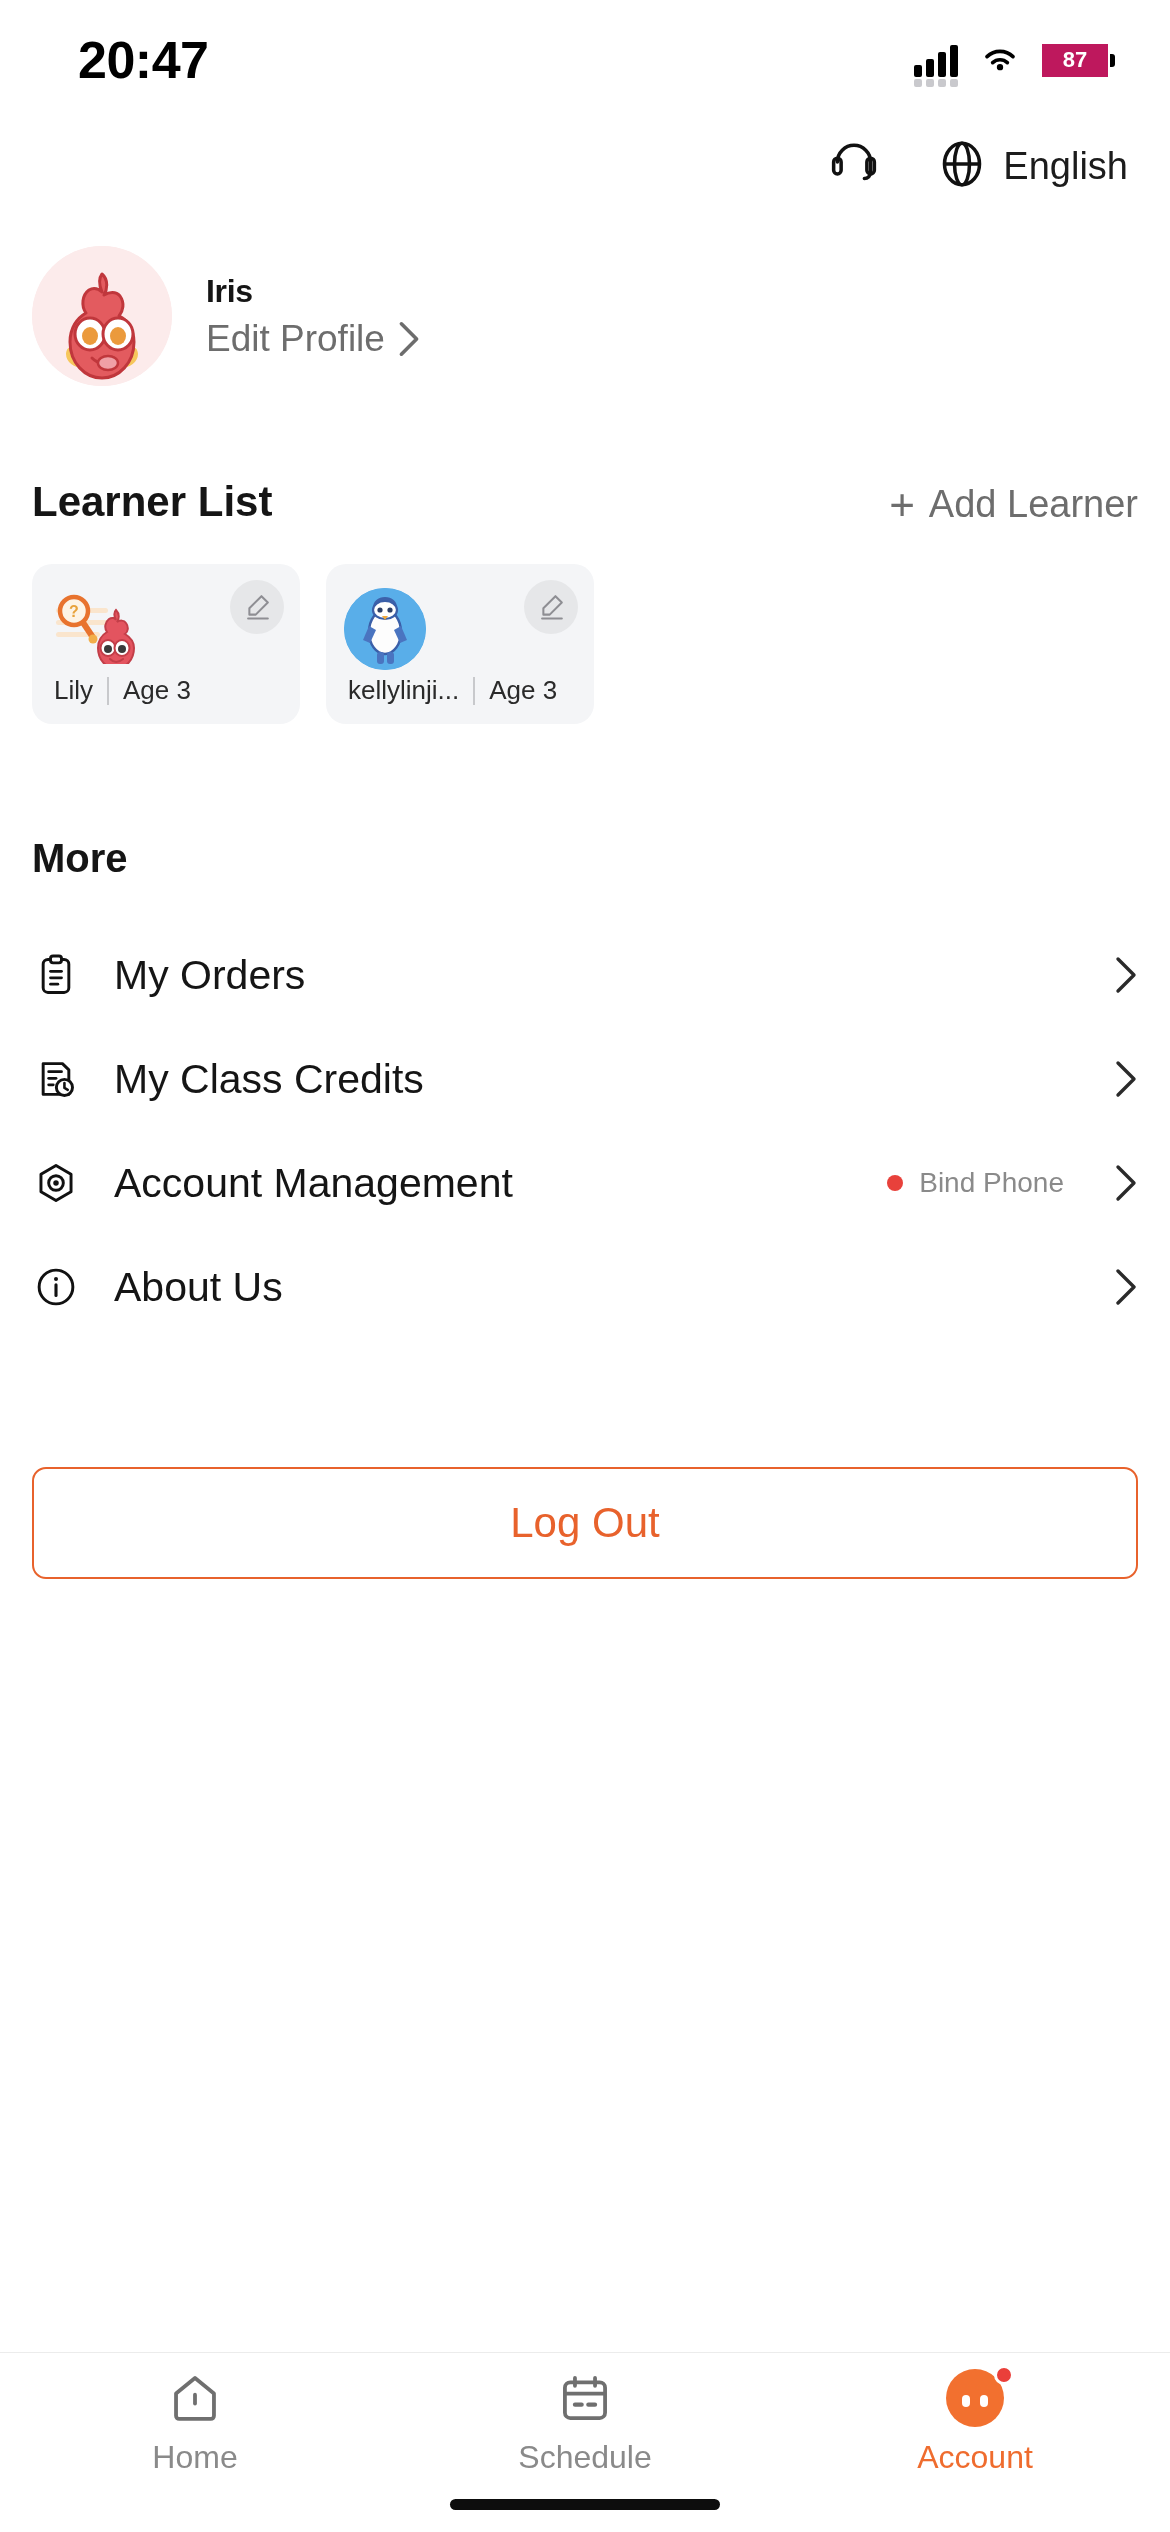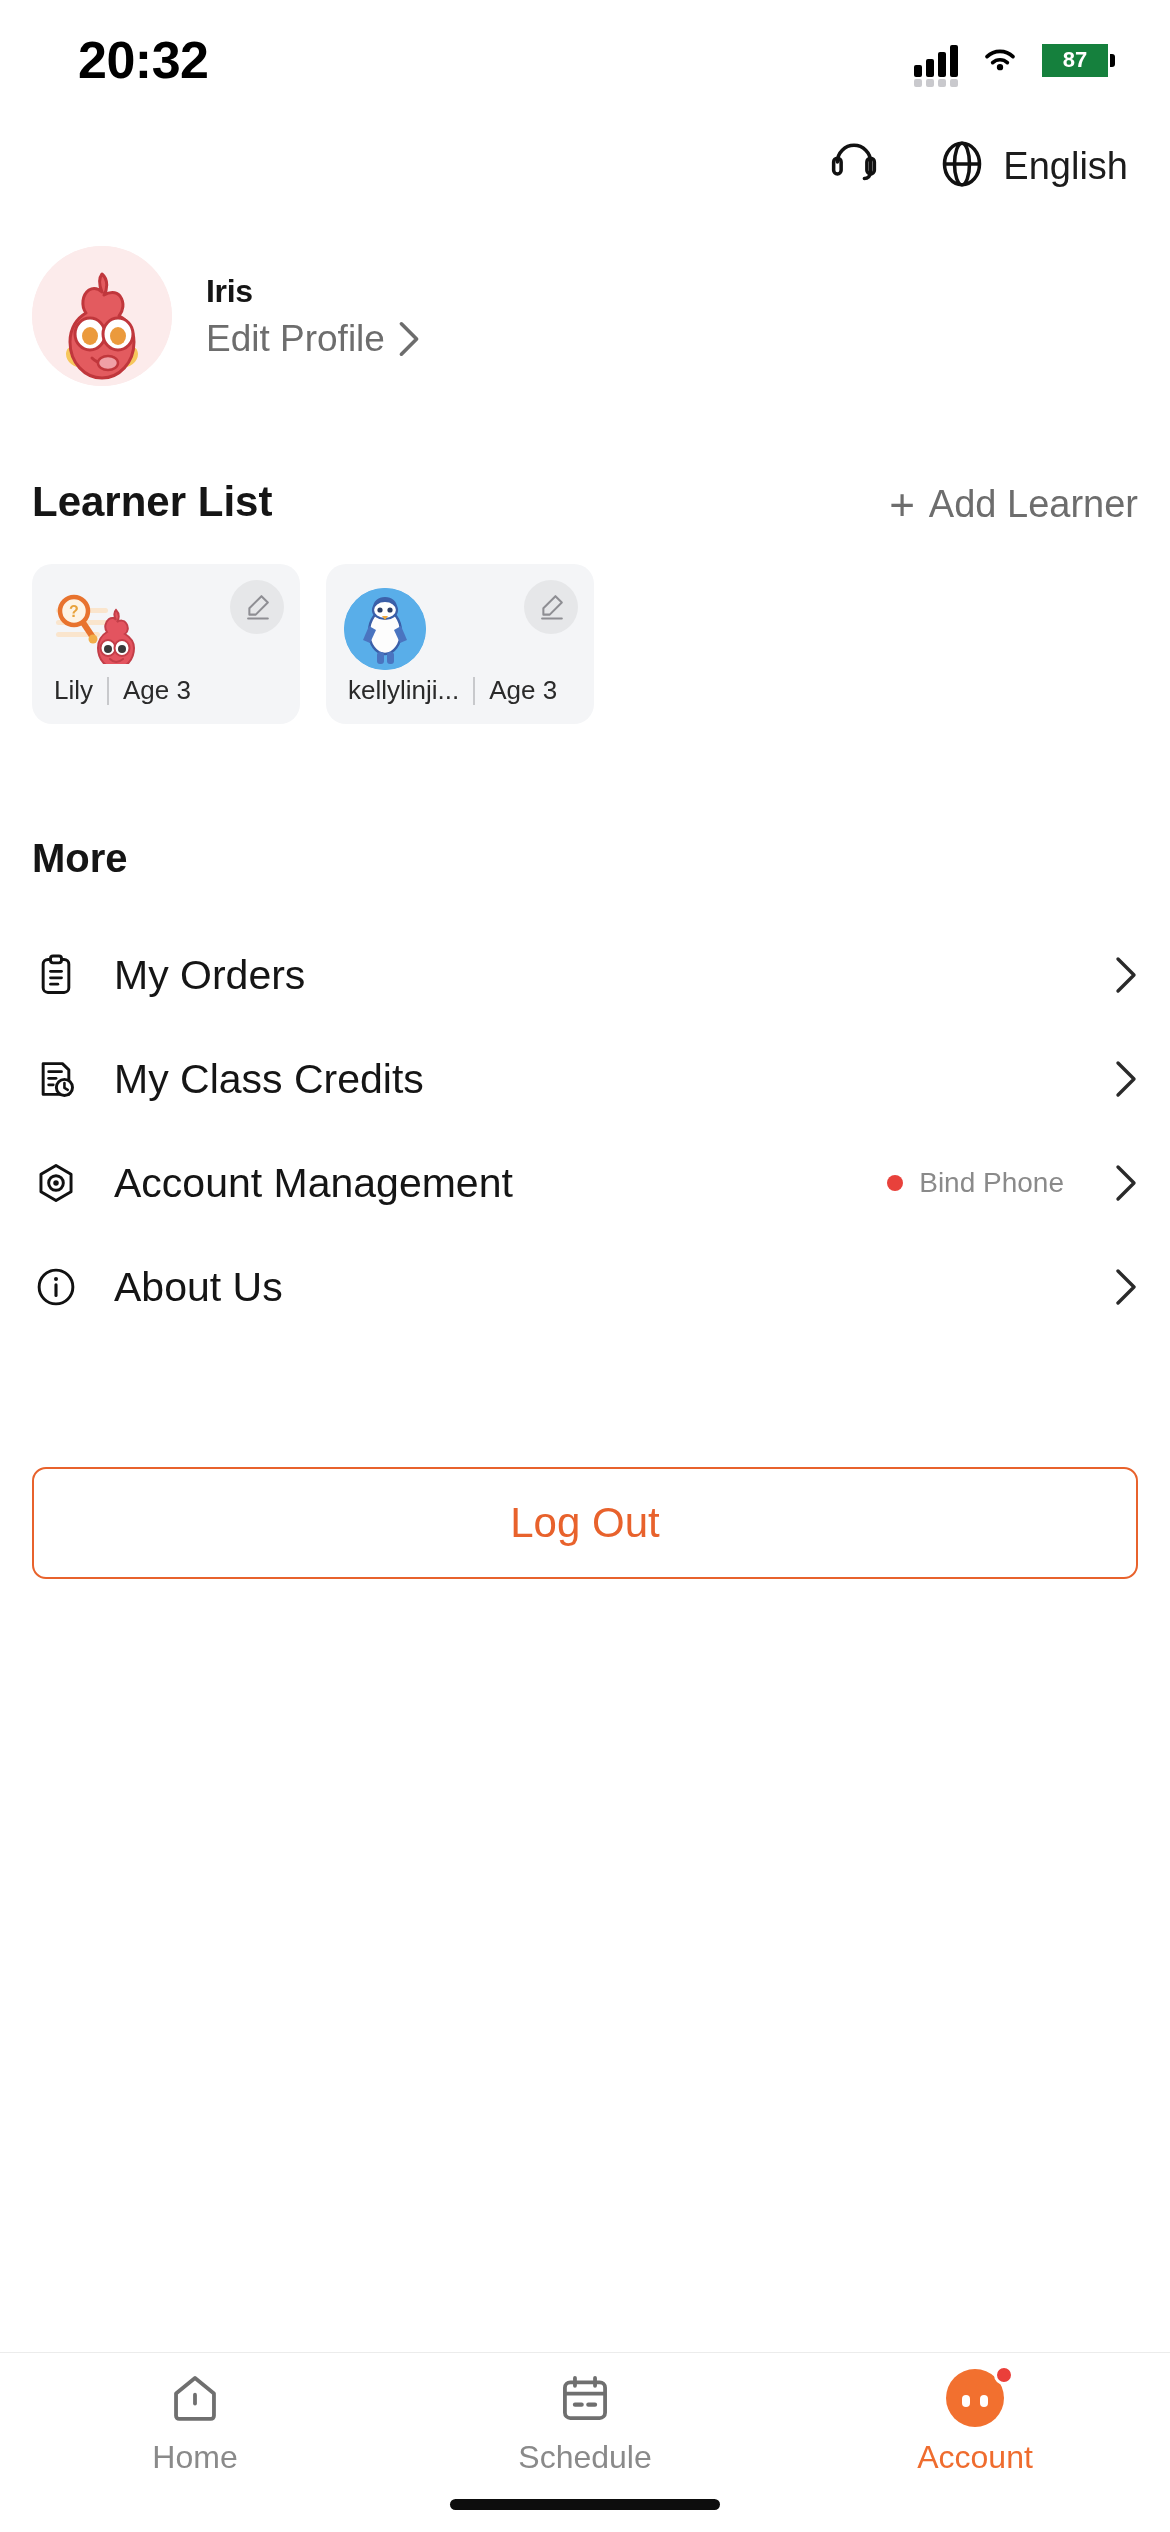--- a/index.html
+++ b/index.html
@@ -30,21 +30,21 @@
   .sig { display:flex; align-items:flex-end; gap:4px; height:34px; }
   .sig i { display:block; width:8px; background:#000; border-radius:2px; }
   .sig i:nth-child(1){ height:12px; }
   .sig i:nth-child(2){ height:18px; }
   .sig i:nth-child(3){ height:25px; }
   .sig i:nth-child(4){ height:32px; }
   .sig-dots { display:flex; align-items:flex-end; gap:4px; position:absolute; bottom:-10px; left:0;}
   .sigwrap { position:relative; }
   .sig-dots i { width:8px; height:8px; background:#c9c9cd; border-radius:2px; display:block;}
   .batt {
-    width:66px; height:33px; background:#15803d; border-radius:0;
+    width:66px; height:33px; background:#be185d; border-radius:0;
     display:flex; align-items:center; justify-content:center;
     color:#fff; font-size:22px; font-weight:700; position:relative;
   }
   .batt::after {
     content:""; position:absolute; right:-7px; top:10px;
     width:5px; height:13px; background:#000; border-radius:0 3px 3px 0;
   }
 
   
   .topbar {
@@ -173,21 +173,21 @@
   }
   .homebar {
     position:absolute; bottom:22px; left:50%; transform:translateX(-50%);
     width:270px; height:11px; border-radius:6px; background:#0d0d0d;
   }
 </style>
 </head>
 <body>
 
 <div class="statusbar">
-  <div class="status-time">20:32</div>
+  <div class="status-time">20:47</div>
   <div class="status-right">
     <div class="sigwrap">
       <div class="sig">
           <i></i>
           <i></i>
           <i></i>
           <i></i>
         </div>
       <div class="sig-dots">
           <i></i>

